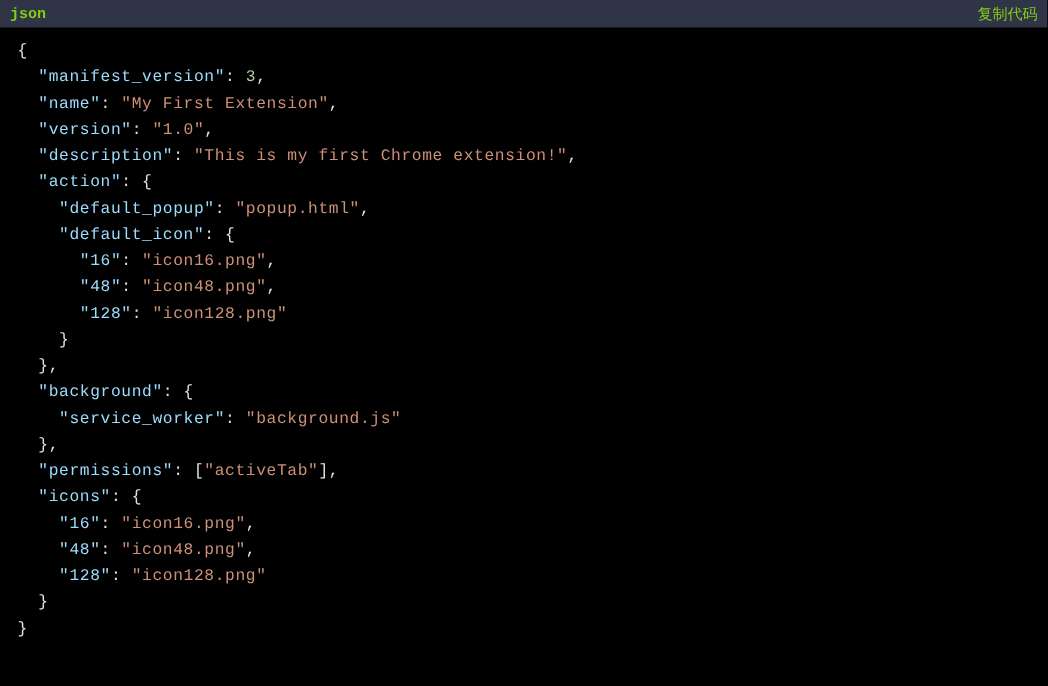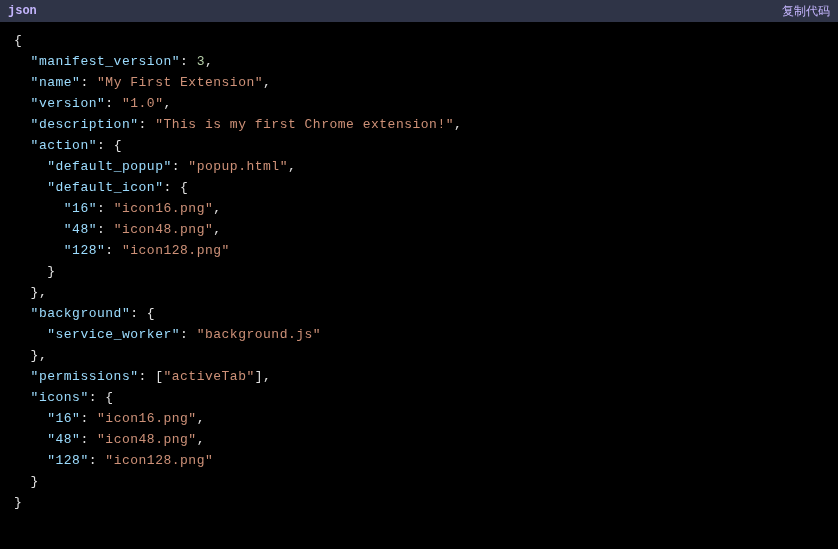--- a/index.html
+++ b/index.html
@@ -15,21 +15,21 @@
       height: 549px;
       overflow: hidden;
     }
     .header {
       background: #2f3447;
       height: 22px;
       display: flex;
       justify-content: space-between;
       align-items: center;
       padding: 0 8px;
-      color: #c4b5fd;
+      color: #84cc16;
       font-family: "SimSun", "Courier New", monospace;
       font-size: 12px;
     }
     .lang-label {
       font-weight: bold;
     }
     .copy-btn {
       cursor: pointer;
       font-family: "SimSun", sans-serif;
     }

